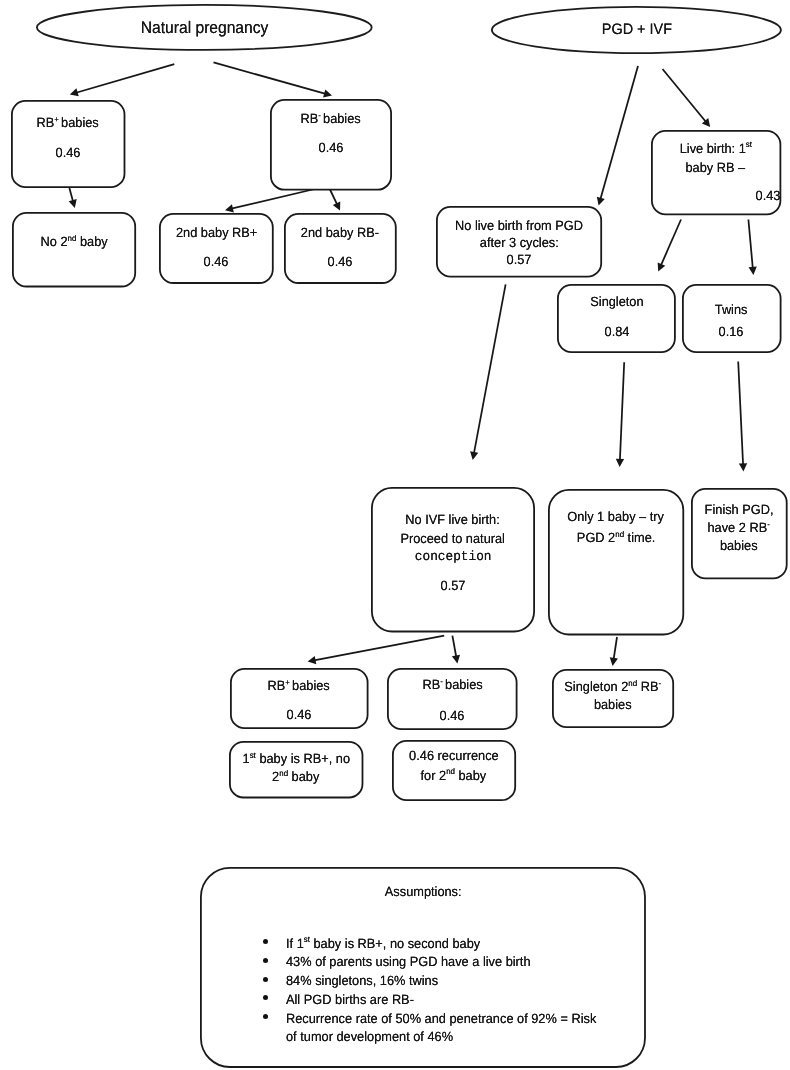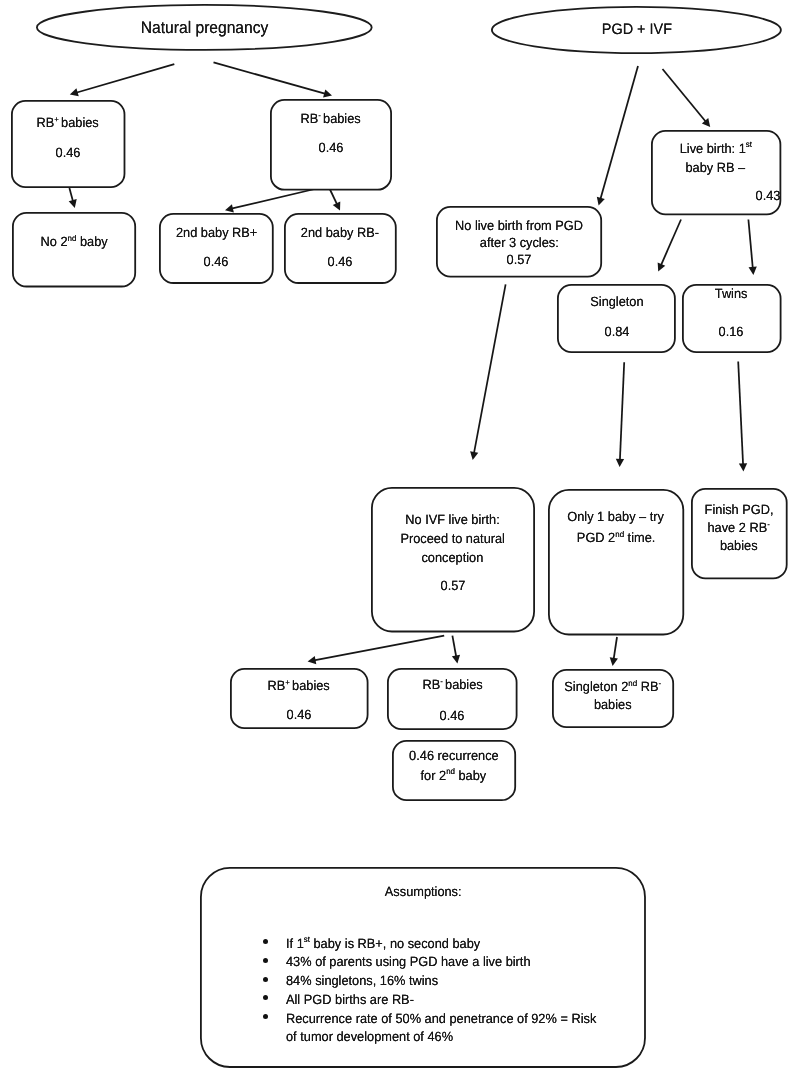--- a/index.html
+++ b/index.html
@@ -81,22 +81,22 @@
   
   #n-rbplus .lbl{top:15.4px;}      #n-rbplus .val{top:45.0px;}
   #n-rbpheno .lbl{top:11.6px;}     #n-rbpheno .l2{top:30.0px;}  #n-rbpheno .val{top:58.3px;}
   #n-rbminus .lbl{top:12.8px;}     #n-rbminus .val{top:41.0px;}
   #n-no2nd .lbl{top:21.7px;}
   #n-2ndrbplus .lbl{top:11.3px;}   #n-2ndrbplus .val{top:41.0px;}
   #n-2ndrbminus .lbl{top:11.3px;}  #n-2ndrbminus .val{top:41.0px;}
   #n-nolivebirth .lbl{top:11.2px;} #n-nolivebirth .l2{top:28.3px;} #n-nolivebirth .l3{top:45.5px;}
   #n-livebirth .lbl{top:11.0px;}   #n-livebirth .l2{top:30.4px;}  #n-livebirth .val{top:58.4px;text-align:right;}
   #n-singleton .lbl{top:9.6px;}    #n-singleton .val{top:39.4px;}
-  #n-twins .lbl{top:2px;text-align:center;}        #n-twins .val{top:39.4px;}
-  #n-noivf .lbl{top:25.0px;}       #n-noivf .l2{top:44.0px;} #n-noivf .l3{top:63.0px;} #n-noivf .val{top:90.6px;}
+  #n-twins .lbl{top:18px;text-align:center;}        #n-twins .val{top:39.4px;}
+  #n-noivf .lbl{top:25.0px;}       #n-noivf .l2{top:44.0px;} #n-noivf .l3{top:63.0px;font-family:Liberation Mono, monospace;} #n-noivf .val{top:90.6px;}
   #n-only1 .lbl{top:20.3px;text-align:center;}       #n-only1 .l2{top:41.0px;text-decoration:underline;}
   #n-finish .lbl{top:14.2px;}      #n-finish .l2{top:31.9px;} #n-finish .l3{top:50.0px;}
   #n-rbplus2 .lbl{top:9.5px;}      #n-rbplus2 .val{top:38.9px;}
   #n-rbminus2 .lbl{top:9.4px;}     #n-rbminus2 .val{top:39.8px;}
   #n-singleton2 .lbl{top:9.5px;}   #n-singleton2 .l2{top:27.7px;}
   #n-firstbaby .lbl{top:10.0px;}   #n-firstbaby .l2{top:28.3px;}
   #n-recurrence .lbl{top:8.0px;}   #n-recurrence .l2{top:27.4px;}
 </style>
 </head>
 <body>
@@ -272,20 +272,27 @@
   </div>
 
   <div class="node" id="n-singleton2" data-name="node-singleton-second-rb-minus">
       <svg class="frame" viewBox="0 0 122 59" preserveAspectRatio="none" data-name="node-frame">
         <rect x="0.9" y="0.9" width="120.20" height="57.20" rx="13.5" ry="13.5" fill="#ffffff" stroke="#1a1a1a" stroke-width="1.8" vector-effect="non-scaling-stroke" data-name="node-frame-rect"></rect>
       </svg>
     <div class="lbl" data-name="node-label"><span data-name="text-line">Singleton 2<sup data-name="superscript-text">nd</sup> RB<sup data-name="superscript-text">-</sup></span></div>
     <div class="lbl l2" data-name="node-label-line2"><span data-name="text-line">babies</span></div>
   </div>
 
+  <div class="node" id="n-firstbaby" data-name="node-first-baby-rb-plus-no-second">
+      <svg class="frame" viewBox="0 0 134 57" preserveAspectRatio="none" data-name="node-frame">
+        <rect x="0.9" y="0.9" width="132.20" height="55.20" rx="13.5" ry="13.5" fill="#ffffff" stroke="#1a1a1a" stroke-width="1.8" vector-effect="non-scaling-stroke" data-name="node-frame-rect"></rect>
+      </svg>
+    <div class="lbl" data-name="node-label"><span data-name="text-line">1<sup data-name="superscript-text">st</sup> baby is RB+, no</span></div>
+    <div class="lbl l2" data-name="node-label-line2"><span data-name="text-line">2<sup data-name="superscript-text">nd</sup> baby</span></div>
+  </div>
 
   <div class="node" id="n-recurrence" data-name="node-recurrence-second-baby">
       <svg class="frame" viewBox="0 0 124 61" preserveAspectRatio="none" data-name="node-frame">
         <rect x="0.9" y="0.9" width="122.20" height="59.20" rx="13.5" ry="13.5" fill="#ffffff" stroke="#1a1a1a" stroke-width="1.8" vector-effect="non-scaling-stroke" data-name="node-frame-rect"></rect>
       </svg>
     <div class="lbl" data-name="node-label"><span data-name="text-line">0.46 recurrence</span></div>
     <div class="lbl l2" data-name="node-label-line2"><span data-name="text-line">for 2<sup data-name="superscript-text">nd</sup> baby</span></div>
   </div>
 
   <div id="assumptions" data-name="assumptions-panel">

